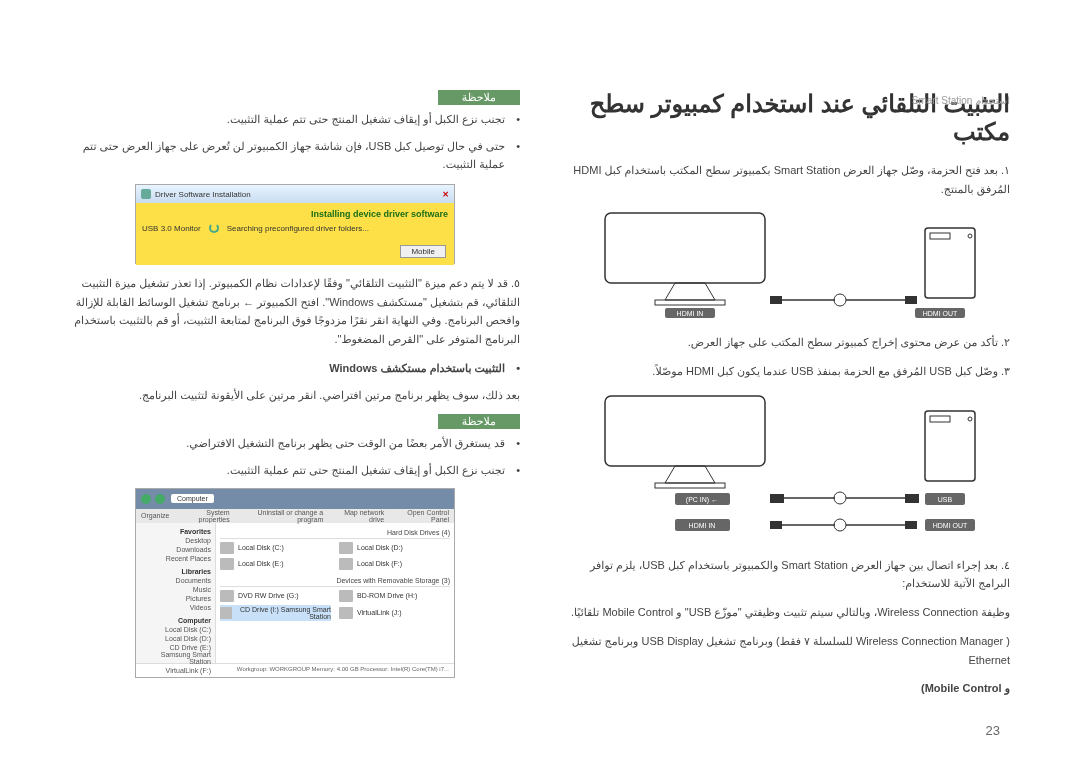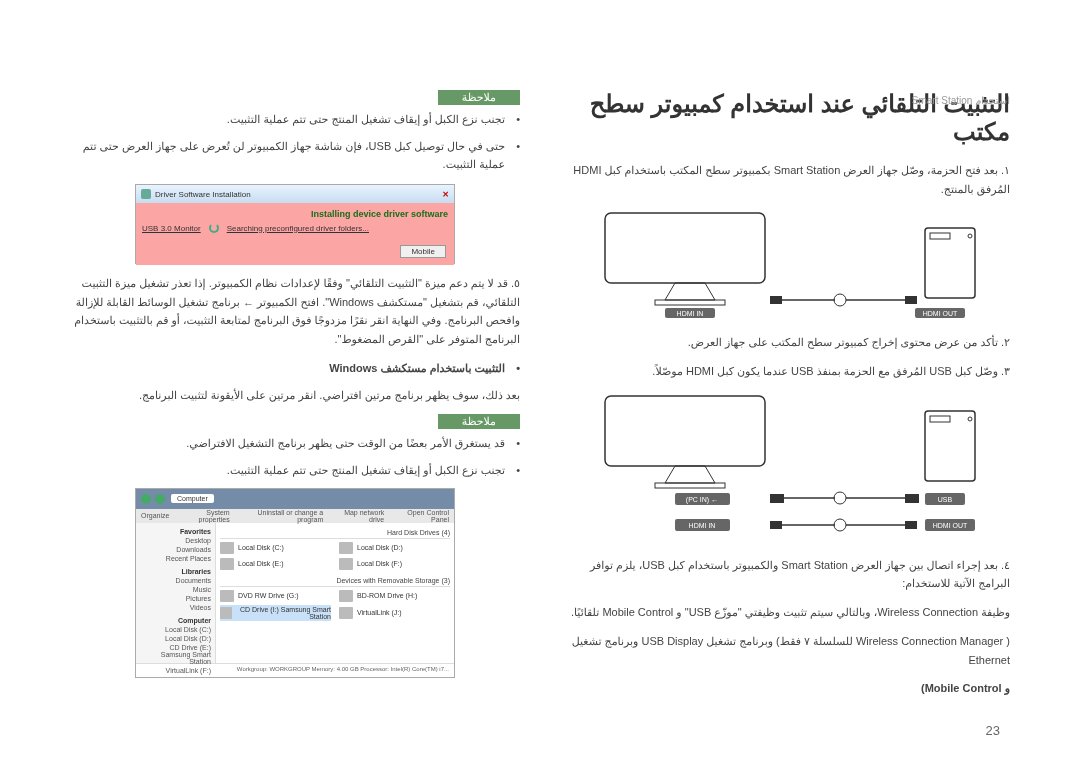--- a/index.html
+++ b/index.html
@@ -88,36 +88,35 @@
   .screenshot-titlebar {
     height: 18px;
     background: linear-gradient(#e8f4ff, #c8dcf0);
     display: flex;
     align-items: center;
     padding: 0 5px;
     font-size: 8px;
     direction: ltr;
   }
   .screenshot-body {
-    background: #fca5a5;
+    background: #fde047;
     height: 62px;
     padding: 6px;
     direction: ltr;
   }
   .install-text {
     color: #1a6e1a;
     font-size: 9px;
     font-weight: bold;
   }
   .device-row {
     display: flex;
     align-items: center;
     font-size: 8px;
     margin-top: 4px;
-    text-decoration: underline;
   }
   .close-btn {
     position: absolute;
     bottom: 5px;
     right: 8px;
     font-size: 8px;
     border: 1px solid #999;
     padding: 1px 10px;
     background: #f0f0f0;
   }

